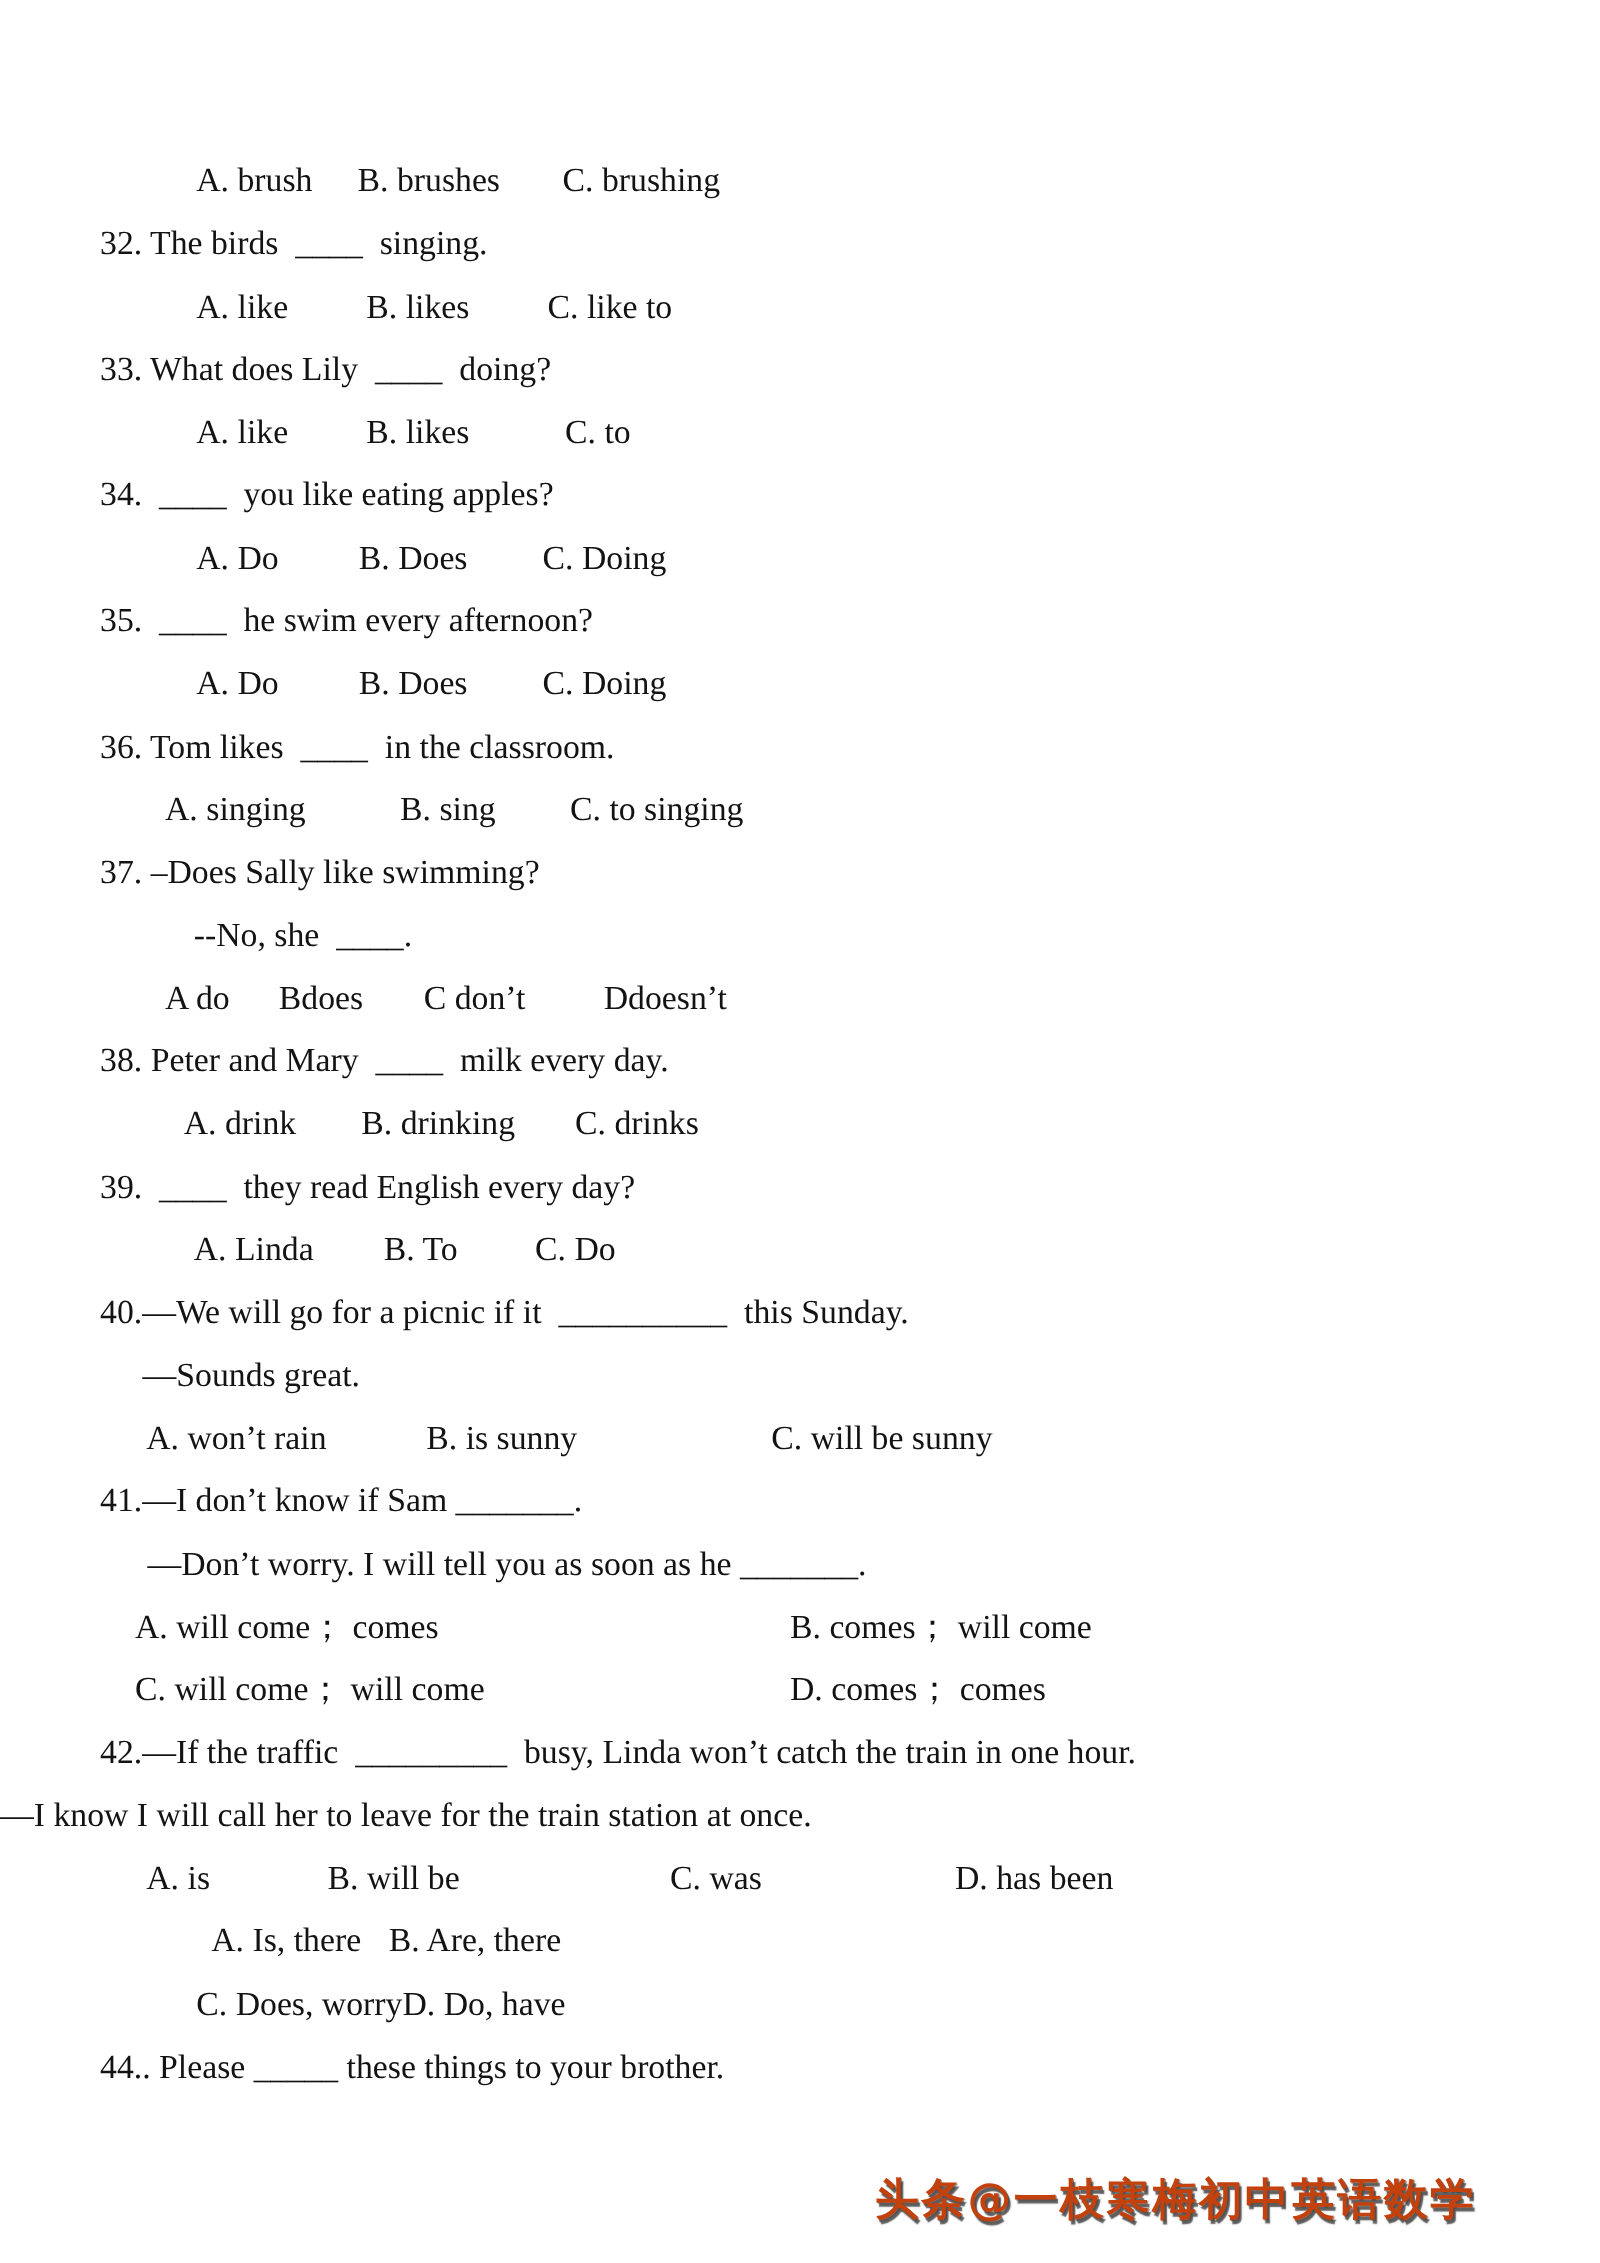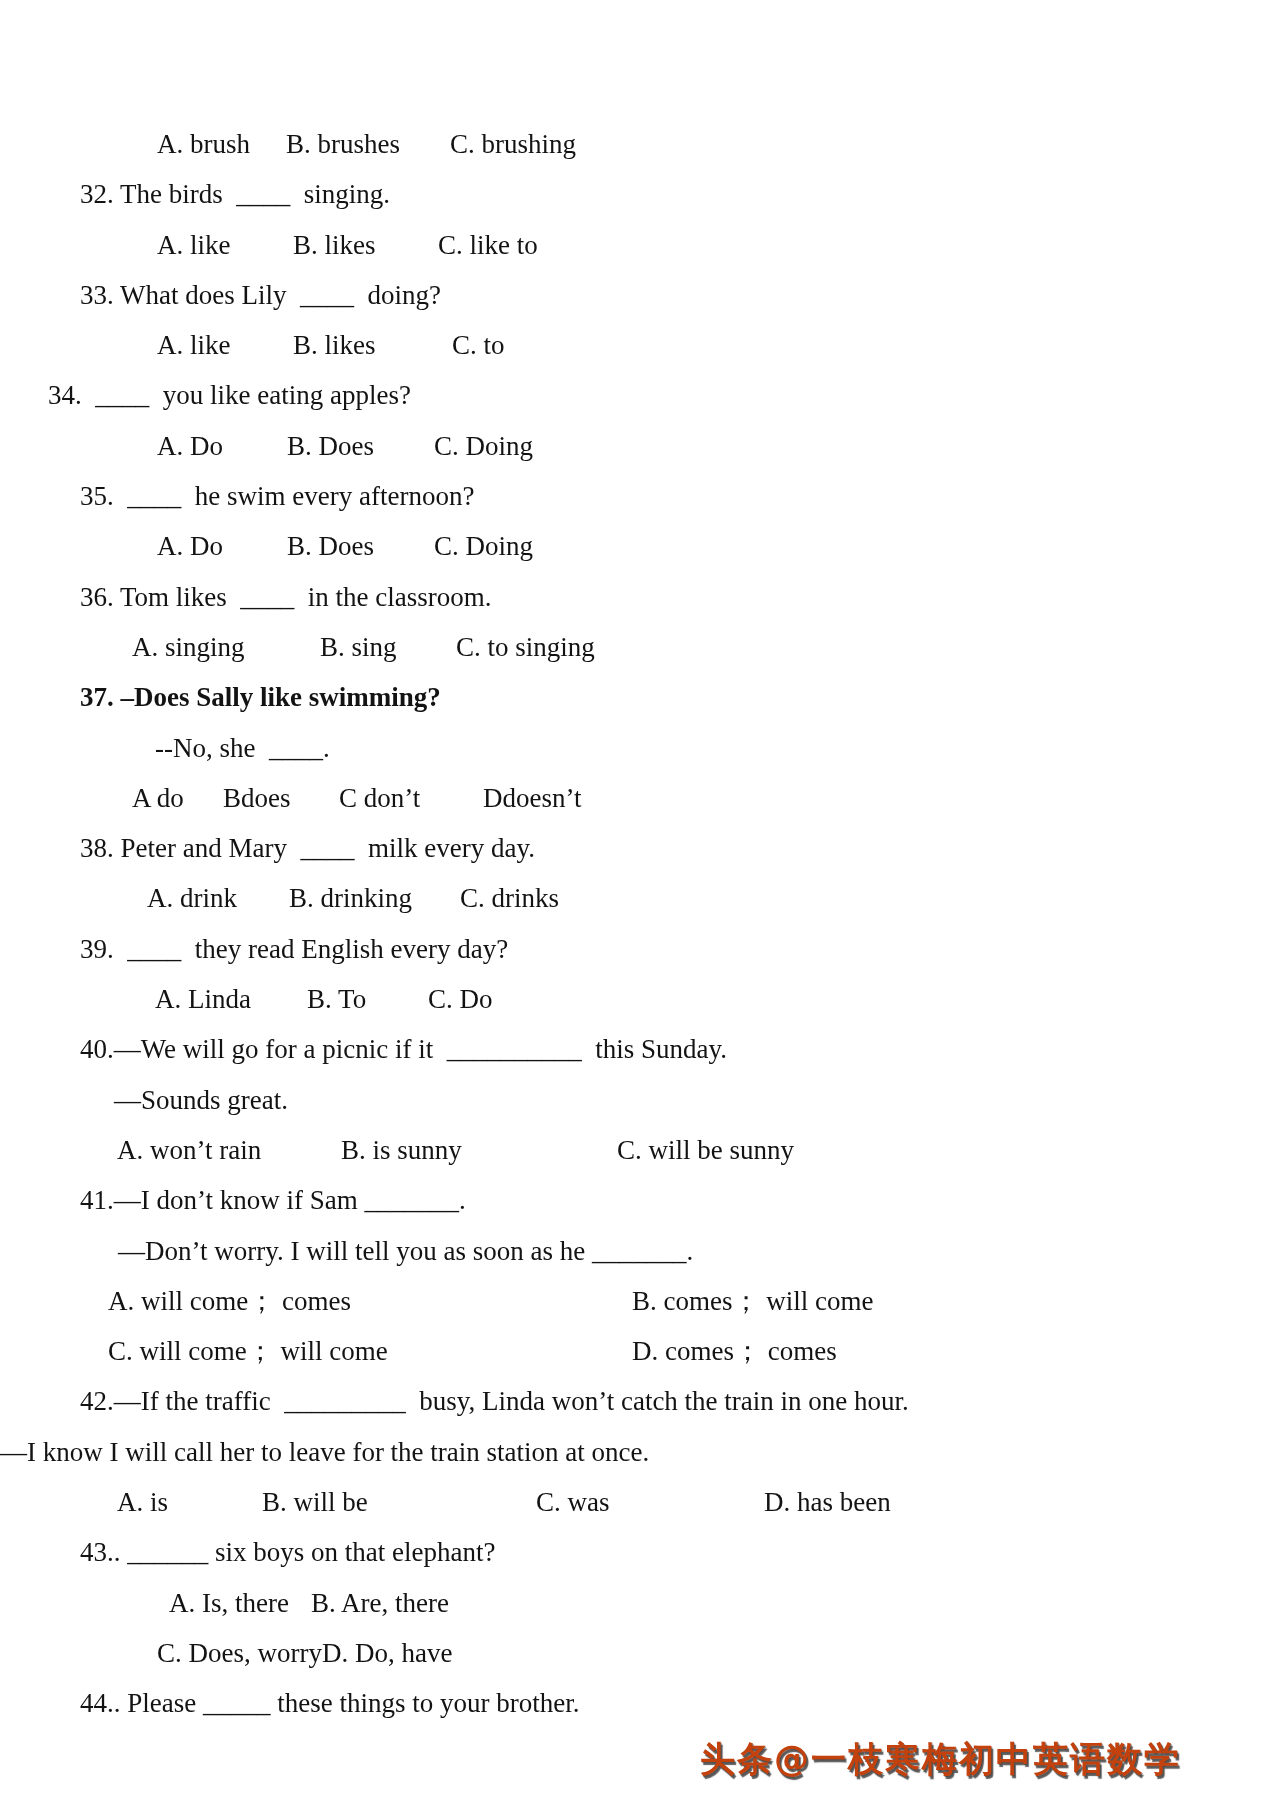--- a/index.html
+++ b/index.html
@@ -49,42 +49,41 @@
 </head>
 <body>
 
 <div class="page">
   <div class="lines" id="lines">
       <div class="line" style="padding-left: 157px;"><span class="part" style="min-width: 129px;">A. brush</span><span class="part" style="min-width: 164px;">B. brushes</span><span class="part">C. brushing</span></div>
       <div class="line" style="padding-left: 80px;"><span class="part">32. The birds  ____  singing.</span></div>
       <div class="line" style="padding-left: 157px;"><span class="part" style="min-width: 136px;">A. like</span><span class="part" style="min-width: 145px;">B. likes</span><span class="part">C. like to</span></div>
       <div class="line" style="padding-left: 80px;"><span class="part">33. What does Lily  ____  doing?</span></div>
       <div class="line" style="padding-left: 157px;"><span class="part" style="min-width: 136px;">A. like</span><span class="part" style="min-width: 159px;">B. likes</span><span class="part">C. to</span></div>
-      <div class="line" style="padding-left: 48px;"><span class="part">34.  ____  you like eating apples?</span></div>
+      <div class="line" style="padding-left: 80px;"><span class="part">34.  ____  you like eating apples?</span></div>
       <div class="line" style="padding-left: 157px;"><span class="part" style="min-width: 130px;">A. Do</span><span class="part" style="min-width: 147px;">B. Does</span><span class="part">C. Doing</span></div>
       <div class="line" style="padding-left: 80px;"><span class="part">35.  ____  he swim every afternoon?</span></div>
       <div class="line" style="padding-left: 157px;"><span class="part" style="min-width: 130px;">A. Do</span><span class="part" style="min-width: 147px;">B. Does</span><span class="part">C. Doing</span></div>
       <div class="line" style="padding-left: 80px;"><span class="part">36. Tom likes  ____  in the classroom.</span></div>
       <div class="line" style="padding-left: 132px;"><span class="part" style="min-width: 188px;">A. singing</span><span class="part" style="min-width: 136px;">B. sing</span><span class="part">C. to singing</span></div>
-      <div class="line" style="padding-left: 80px; font-weight: bold;"><span class="part">37. –Does Sally like swimming?</span></div>
+      <div class="line" style="padding-left: 80px;"><span class="part">37. –Does Sally like swimming?</span></div>
       <div class="line" style="padding-left: 155px;"><span class="part">--No, she  ____.</span></div>
       <div class="line" style="padding-left: 132px;"><span class="part" style="min-width: 91px;">A do</span><span class="part" style="min-width: 116px;">Bdoes</span><span class="part" style="min-width: 144px;">C don’t</span><span class="part">Ddoesn’t</span></div>
       <div class="line" style="padding-left: 80px;"><span class="part">38. Peter and Mary  ____  milk every day.</span></div>
       <div class="line" style="padding-left: 147px;"><span class="part" style="min-width: 142px;">A. drink</span><span class="part" style="min-width: 171px;">B. drinking</span><span class="part">C. drinks</span></div>
       <div class="line" style="padding-left: 80px;"><span class="part">39.  ____  they read English every day?</span></div>
       <div class="line" style="padding-left: 155px;"><span class="part" style="min-width: 152px;">A. Linda</span><span class="part" style="min-width: 121px;">B. To</span><span class="part">C. Do</span></div>
       <div class="line" style="padding-left: 80px;"><span class="part">40.—We will go for a picnic if it  __________  this Sunday.</span></div>
       <div class="line" style="padding-left: 114px;"><span class="part">—Sounds great.</span></div>
       <div class="line" style="padding-left: 117px;"><span class="part" style="min-width: 224px;">A. won’t rain</span><span class="part" style="min-width: 276px;">B. is sunny</span><span class="part">C. will be sunny</span></div>
       <div class="line" style="padding-left: 80px;"><span class="part">41.—I don’t know if Sam _______.</span></div>
       <div class="line" style="padding-left: 118px;"><span class="part">—Don’t worry. I will tell you as soon as he _______.</span></div>
       <div class="line" style="padding-left: 108px;"><span class="part" style="min-width: 524px;">A. will come； comes</span><span class="part">B. comes； will come</span></div>
       <div class="line" style="padding-left: 108px;"><span class="part" style="min-width: 524px;">C. will come； will come</span><span class="part">D. comes； comes</span></div>
       <div class="line" style="padding-left: 80px;"><span class="part">42.—If the traffic  _________  busy, Linda won’t catch the train in one hour.</span></div>
       <div class="line" style=""><span class="part">—I know I will call her to leave for the train station at once.</span></div>
       <div class="line" style="padding-left: 117px;"><span class="part" style="min-width: 145px;">A. is</span><span class="part" style="min-width: 274px;">B. will be</span><span class="part" style="min-width: 228px;">C. was</span><span class="part">D. has been</span></div>
-      <div class="line" style="padding-left: 80px;"><span class="part">43.. ______ six boys on that elephant?</span></div>
       <div class="line" style="padding-left: 169px;"><span class="part" style="min-width: 142px;">A. Is, there</span><span class="part">B. Are, there</span></div>
       <div class="line" style="padding-left: 157px;"><span class="part" style="min-width: 154px;">C. Does, worry</span><span class="part">D. Do, have</span></div>
       <div class="line" style="padding-left: 80px;"><span class="part">44.. Please _____ these things to your brother.</span></div>
     </div>
   <div class="watermark">头条@一枝寒梅初中英语数学</div>
 </div>
 
 </body></html>

